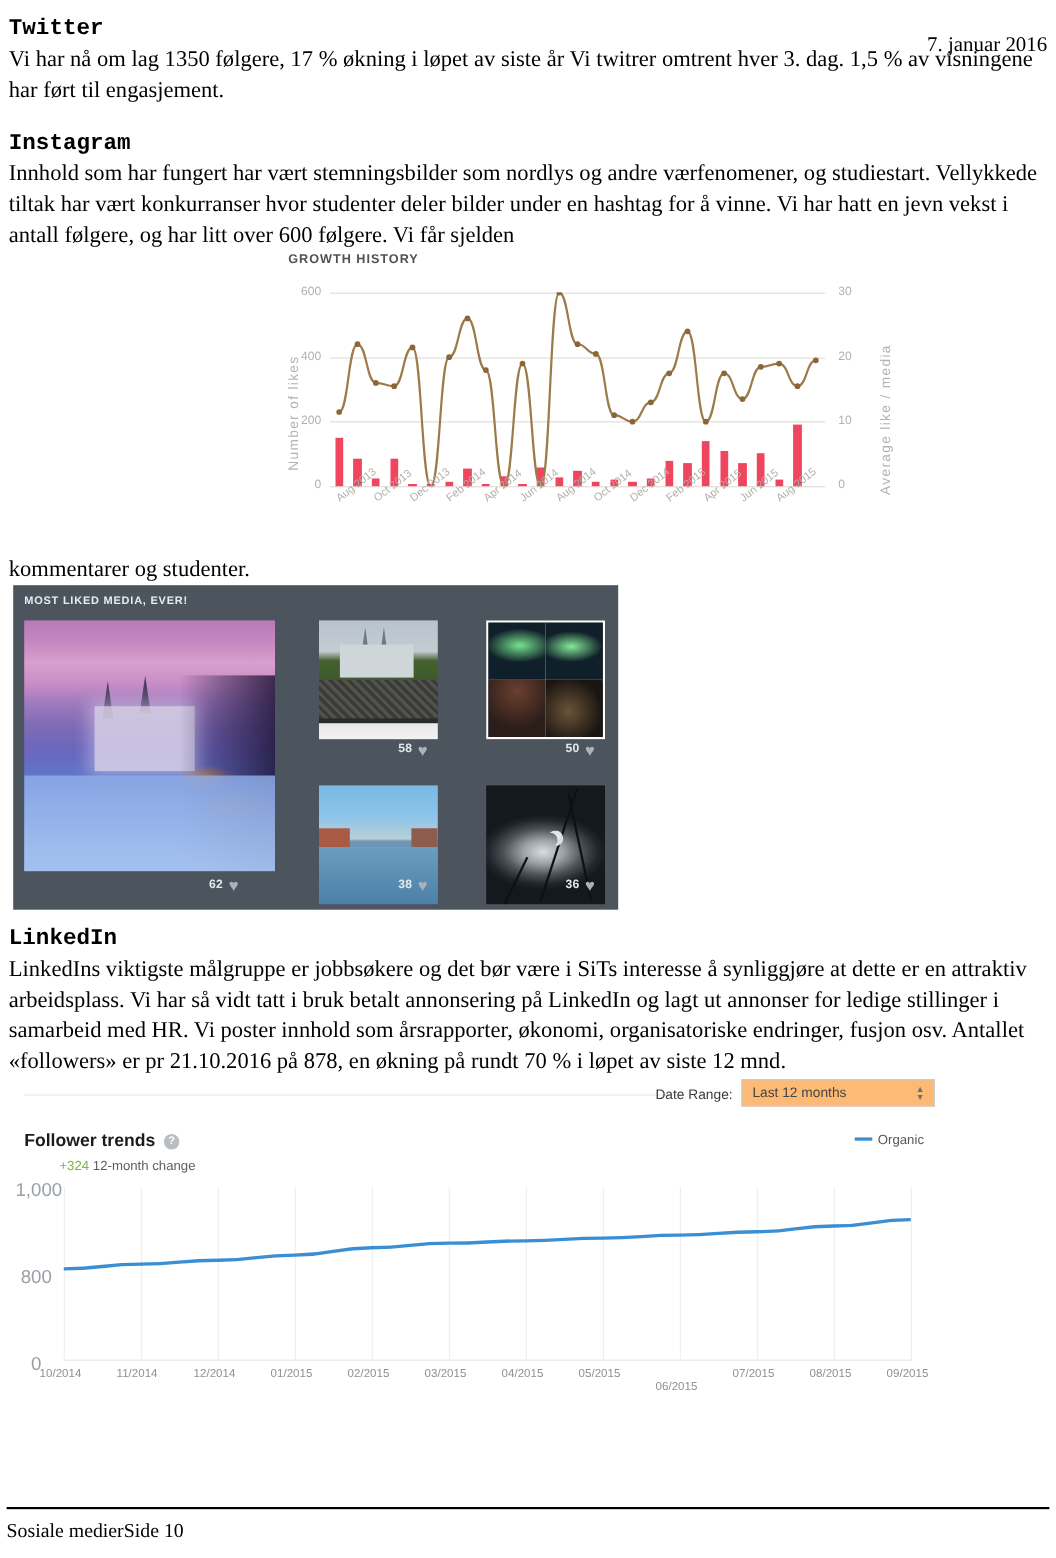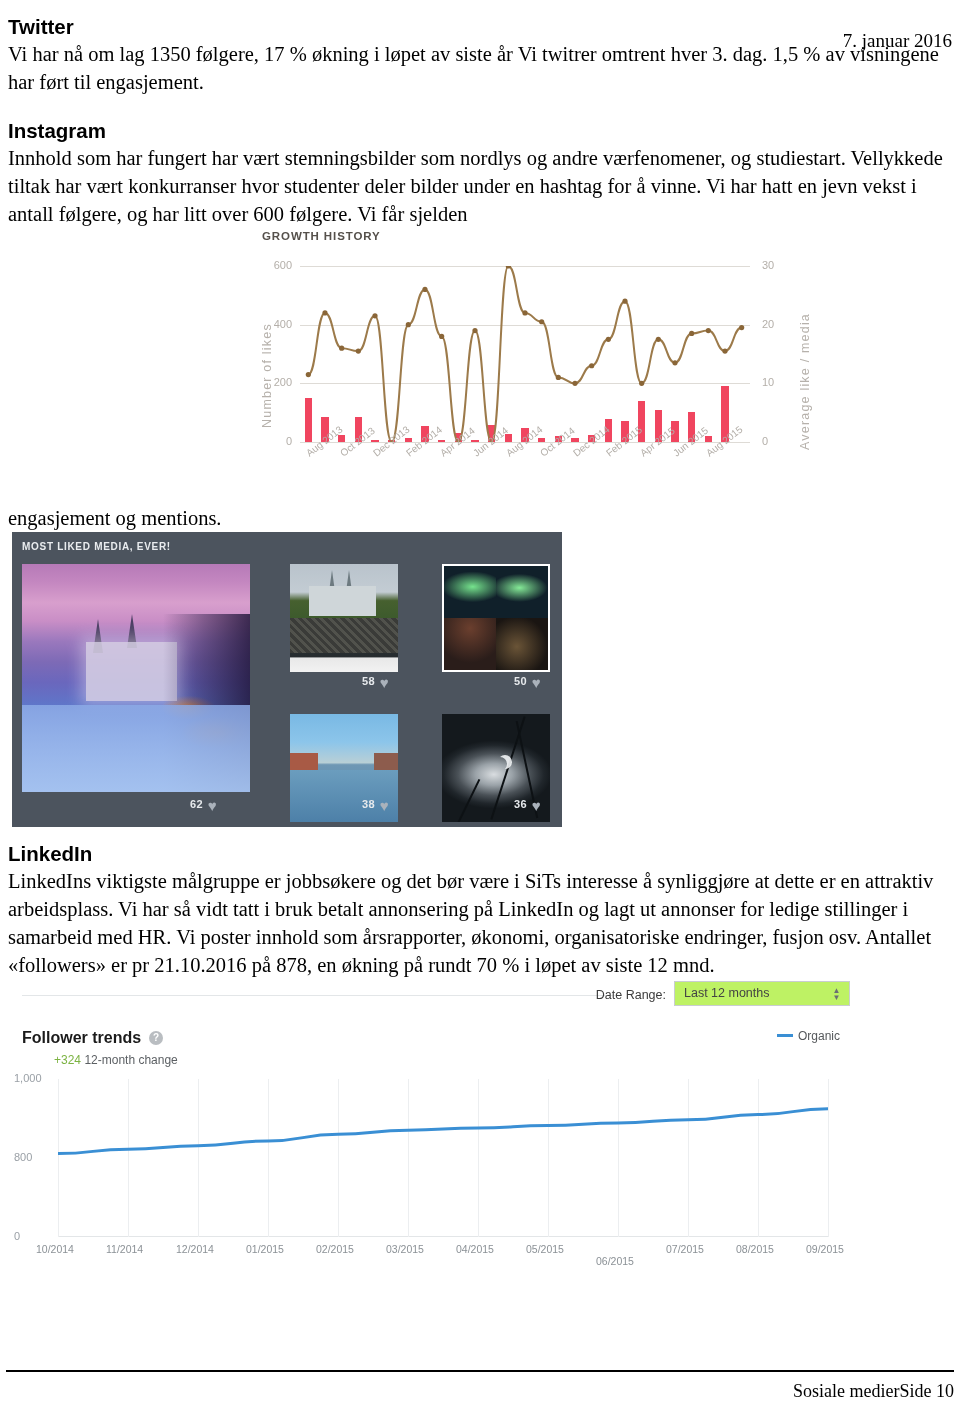--- a/index.html
+++ b/index.html
@@ -35,21 +35,21 @@
   .doc-date {
     position: absolute;
     right: 8px;
     top: 30px;
     font-size: 19px;
     font-family: "Liberation Serif", serif;
   }
 
   
   h3.section-head {
-    font-family: Liberation Sans, sans-serif;
+    font-family: Liberation Mono, monospace;
     font-weight: bold;
     font-size: 20.5px;
     margin: 0 0 1px 2px;
     line-height: 25px;
   }
   p.body {
     font-family: "Liberation Serif", serif;
     font-size: 20.5px;
     line-height: 28px;
     margin: 0 0 0 2px;
@@ -271,21 +271,21 @@
     position: absolute;
     right: 192px; top: 9px;
     font-size: 12.5px;
     color: #3b3b3b;
   }
   .li-select {
     position: absolute;
     right: 8px; top: 2px;
     width: 176px; height: 25px;
     border: 1px solid #c9cdd1;
-    background: #bef264;
+    background: #fdba74;
     box-sizing: border-box;
   }
   .li-select .sel-val {
     position: absolute;
     left: 9px; top: 4px;
     font-size: 12.5px;
     color: #444;
   }
   .li-select .spinner {
     position: absolute;
@@ -344,23 +344,23 @@
   }
   .li-vgrid {
     position: absolute;
     top: 0;
     width: 1px;
     height: 100%;
     background: #eceef0;
   }
   .li-ytick {
     position: absolute;
-    font-size: 11px;
+    font-size: 17px;
     color: #9aa0a6;
-    text-align: left;
+    text-align: center;
     width: 38px;
     left: -44px;
   }
   .li-xlab {
     position: absolute;
     font-size: 10.5px;
     color: #8b9196;
     white-space: nowrap;
   }
   .li-baseline {
@@ -379,21 +379,21 @@
     border-top: 2px solid #000;
   }
   .footer {
     position: absolute;
     left: 6px;
     right: 6px;
     bottom: 14px;
     font-family: "Liberation Serif", serif;
     font-size: 18px;
     display: flex;
-    justify-content: flex-end;
+    justify-content: flex-start;
   }
 </style>
 </head>
 <body>
 
 <div class="page">
 
   <div class="doc-date">7. januar 2016</div>
 
   <div class="gap-s"></div>
@@ -488,21 +488,21 @@
         <div class="xlab" style="left: 237.667px; top: 184px;">Oct 2014</div>
         <div class="xlab" style="left: 271px; top: 184px;">Dec 2014</div>
         <div class="xlab" style="left: 304.333px; top: 184px;">Feb 2015</div>
         <div class="xlab" style="left: 337.667px; top: 184px;">Apr 2015</div>
         <div class="xlab" style="left: 371px; top: 184px;">Jun 2015</div>
         <div class="xlab" style="left: 404.333px; top: 184px;">Aug 2015</div>
       </div>
   </div>
 
   <div style="height:14px"></div>
-  <p class="body">engasjement og mentions.</p>
+  <p class="body">kommentarer og studenter.</p>
 
   <div class="media-panel">
     <div class="panel-title">MOST LIKED MEDIA, EVER!</div>
 
     <div class="media-hero">
       <div class="hero-spire" style="left:31%; top:24%;"></div>
       <div class="hero-spire" style="left:46%; top:22%;"></div>
       <div class="hero-building"></div>
       <div class="hero-trees"></div>
       <div class="hero-ice"></div>

